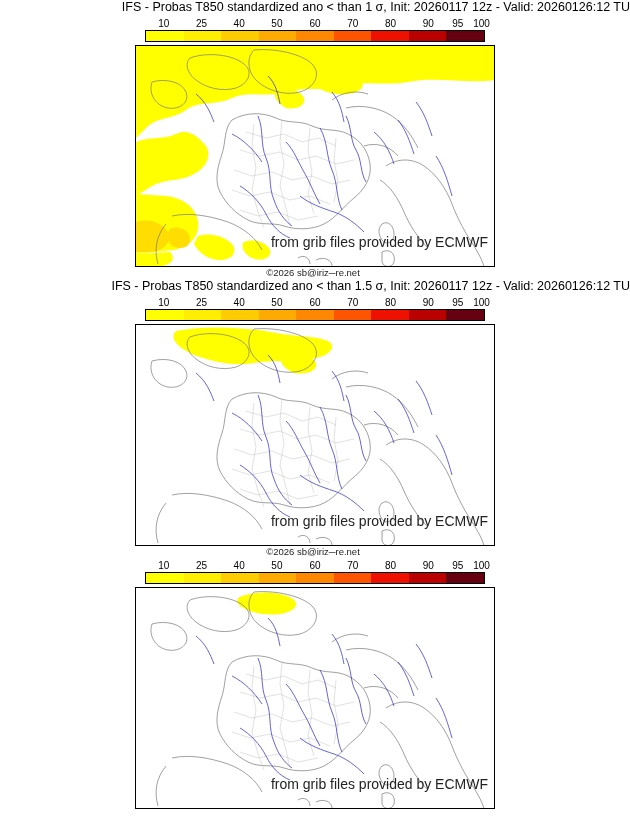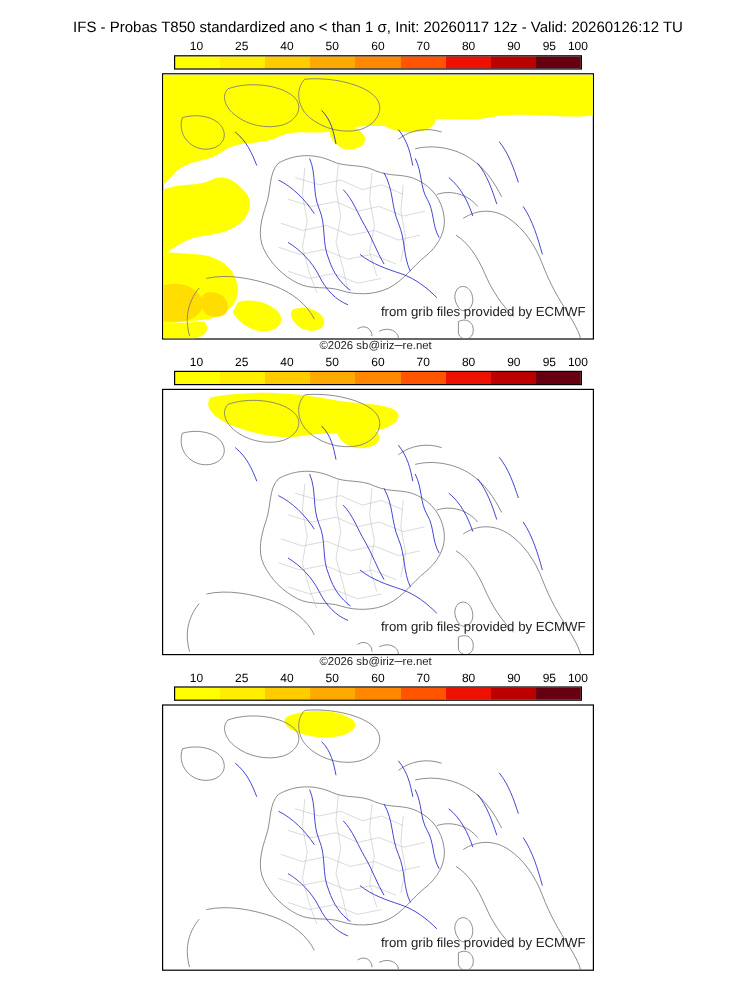--- a/index.html
+++ b/index.html
@@ -1,20 +1,20 @@
 <!DOCTYPE html>
 <html><head>
 <meta charset="utf-8">
 <style>
   html,body{margin:0;padding:0;background:#ffffff;}
   body{width:630px;height:828px;font-family:"Liberation Sans",sans-serif;color:#000;}
   .panel{position:relative;width:630px;}
   .panel-title{
-    text-align:center;font-size:12.5px;line-height:14px;
-    padding-top:16px;padding-bottom:2px;white-space:nowrap;
+    text-align:right;font-size:12.5px;line-height:14px;
+    padding-top:0;padding-bottom:2px;white-space:nowrap;
   }
   .cbar-wrap{position:relative;width:340px;margin:2px auto;text-align:right;}
   .cbar-labels{position:relative;height:12px;}
   .cbar-labels span{position:absolute;top:0;font-size:10px;transform:translateX(-50%);}
   .cbar{
     height:12px;width:340px;border:1px solid #000;box-sizing:border-box;
     background:linear-gradient(to right,
       #ffff00 0%, #ffff00 11.11%,
       #ffee00 11.11%, #ffee00 22.22%,
       #ffcc00 22.22%, #ffcc00 33.33%,
@@ -25,21 +25,21 @@
       #bb0000 77.77%, #bb0000 88.88%,
       #660011 88.88%, #660011 100%);
   }
   .map-wrap{position:relative;width:360px;margin:3px auto 0 auto;}
   .map{
     position:relative;width:360px;height:222px;border:1px solid #000;
     box-sizing:border-box;background:#ffffff;overflow:hidden;
   }
   .map svg{position:absolute;left:0;top:0;}
   .credit-grib{
-    position:absolute;right:6px;bottom:16px;font-size:11px;color:#222;
+    position:absolute;right:6px;bottom:16px;font-size:14px;color:#222;
   }
   .below-credit{
     width:360px;margin:0 auto;text-align:center;font-size:9.5px;color:#222;
     height:12px;line-height:12px;padding-right:4px;box-sizing:border-box;
   }
 </style>
 </head>
 <body>
 
 <div class="panel">
@@ -136,20 +136,21 @@
           <path d="M300,110 C308,122 312,136 316,150"></path>
         </g>
       </svg>
       <div class="credit-grib">from grib files provided by ECMWF</div>
     </div>
   </div>
   <div class="below-credit">©2026 sb@iriz─re.net</div>
 </div>
 
 <div class="panel">
+  <div class="panel-title">IFS - Probas T850  standardized ano &lt; than 1.5 σ, Init: 20260117 12z - Valid: 20260126:12 TU</div>
   <div class="cbar-wrap">
     <div class="cbar-labels">
       <span style="left:5.5%">10</span>
       <span style="left:16.6%">25</span>
       <span style="left:27.7%">40</span>
       <span style="left:38.8%">50</span>
       <span style="left:50%">60</span>
       <span style="left:61.1%">70</span>
       <span style="left:72.2%">80</span>
       <span style="left:83.3%">90</span>

